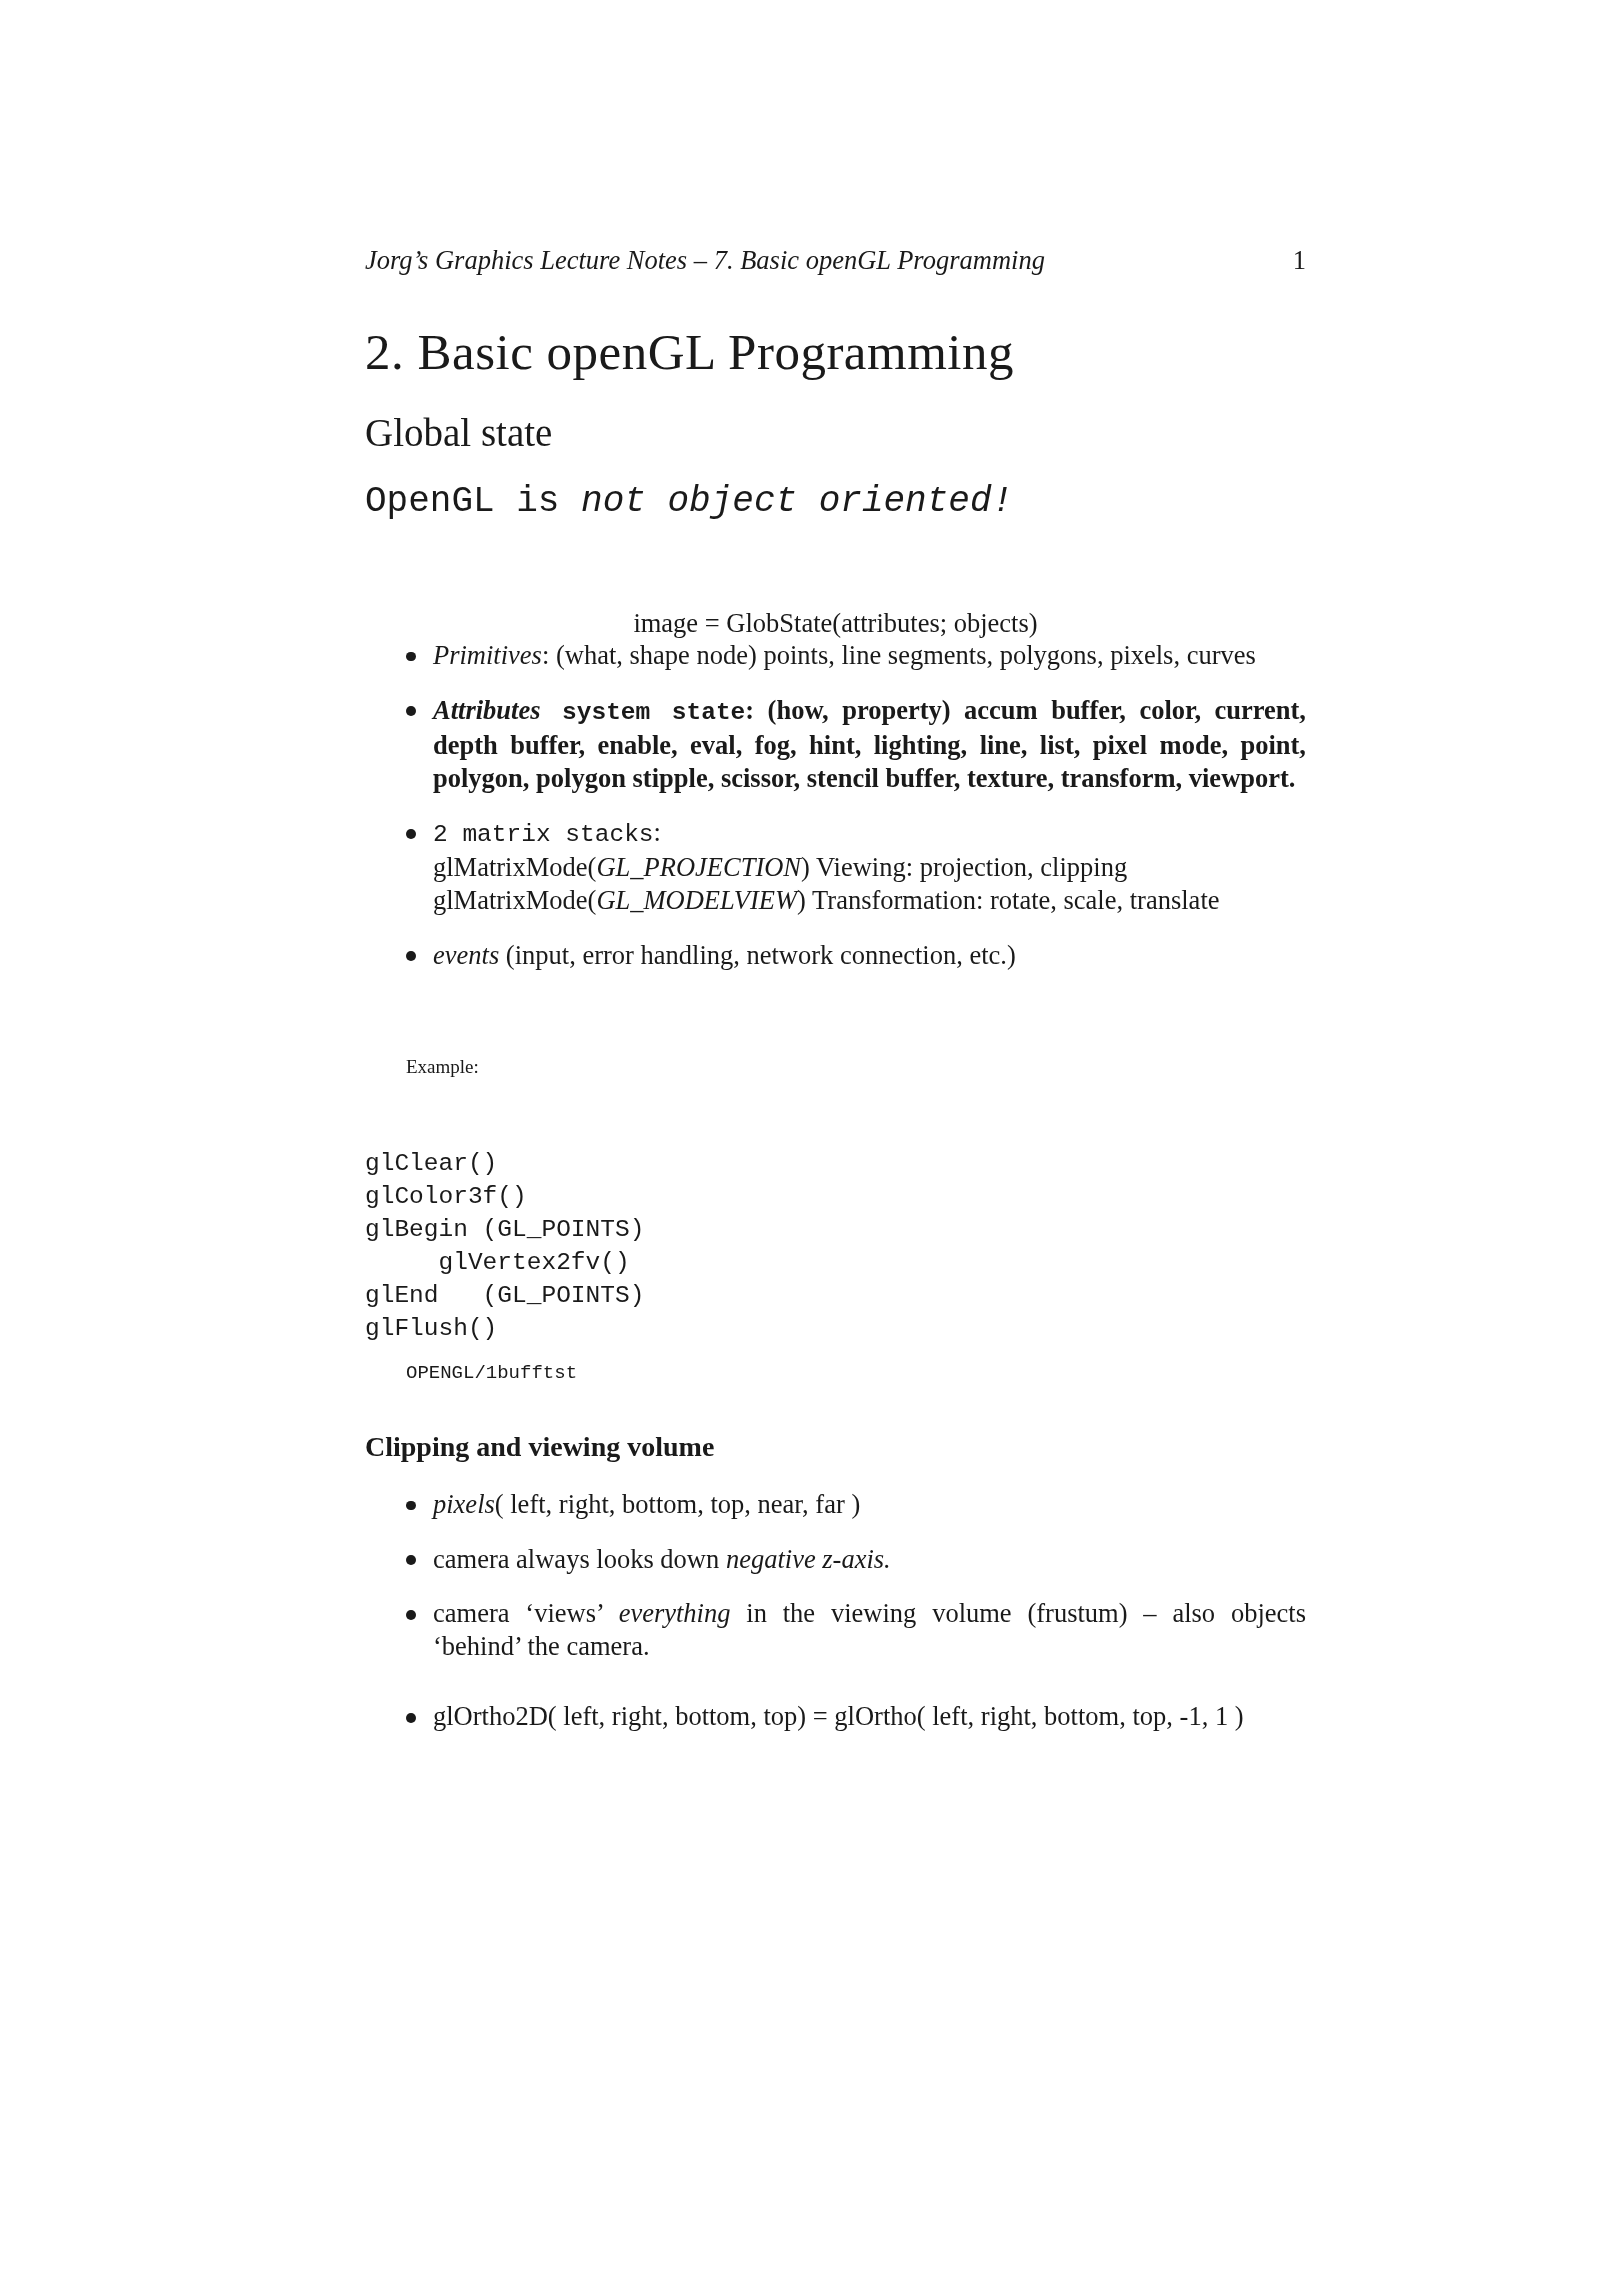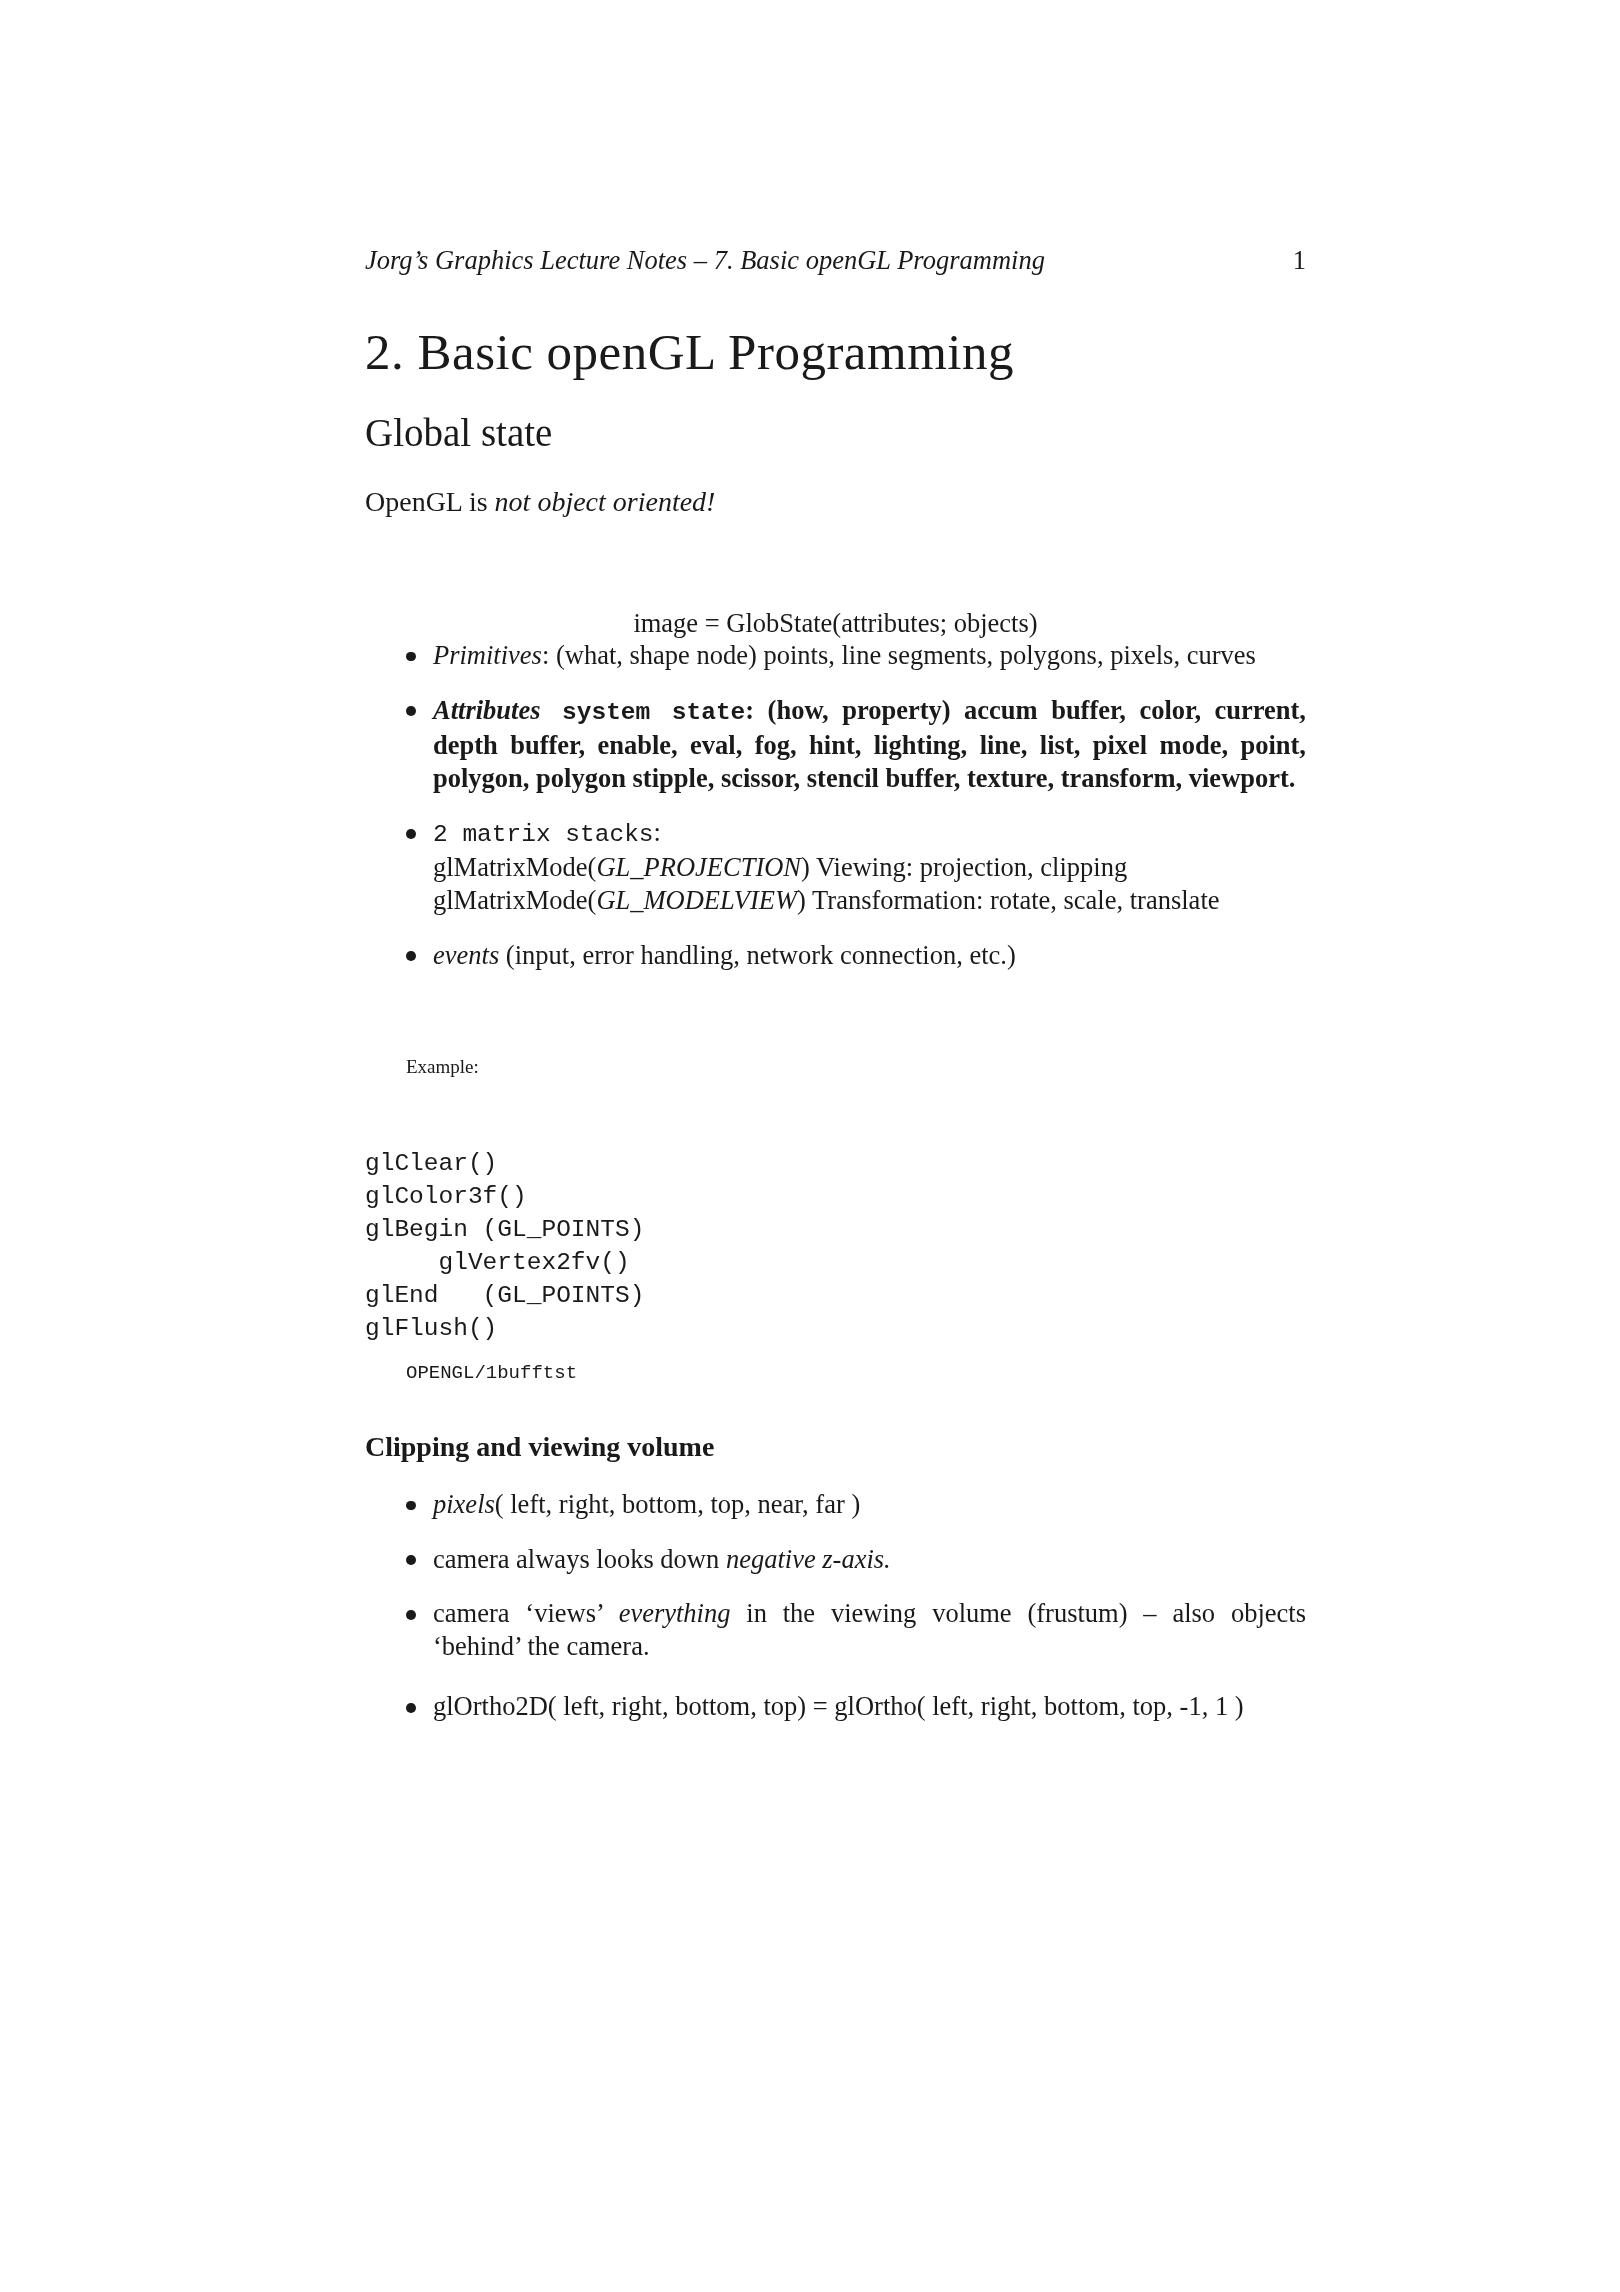--- a/index.html
+++ b/index.html
@@ -21,21 +21,21 @@
     position: absolute; top: 323px; left: 0;
     font-family: "Liberation Serif", serif; font-size: 51px; font-weight: normal;
     letter-spacing: 0.5px; margin: 0;
   }
   .section-title {
     position: absolute; top: 410px; left: 0;
     font-family: "Liberation Serif", serif; font-size: 39px; font-weight: normal; margin: 0;
   }
   .para {
     position: absolute; left: 0; width: 941px;
-    font-family: Liberation Serif, serif; font-size: 28px; line-height: 32px;
+    font-family: Liberation Mono, monospace; font-size: 36px; line-height: 32px;
   }
   .para p { margin: 0; }
   .equation {
     position: absolute; top: 608px; left: 0; width: 941px; text-align: center;
     font-family: "Liberation Serif", serif; font-size: 26.5px;
   }
   .bullets { position: absolute; left: 39px; width: 902px; margin: 0; padding: 0; list-style: none; }
   .bullet {
     position: relative; padding-left: 29px;
     font-family: "Liberation Serif", serif; font-size: 26.5px; line-height: 33px;
@@ -100,18 +100,18 @@
 
   <div class="code-block"><div>glClear()</div><div>glColor3f()</div><div>glBegin (GL_POINTS)</div><div>     glVertex2fv()</div><div>glEnd   (GL_POINTS)</div><div>glFlush()</div></div>
 
   <div class="file-ref">OPENGL/1bufftst</div>
 
   <h3 class="subsection-title">Clipping and viewing volume</h3>
 
   <ul class="bullets" style="top:1488px;">
     <li class="bullet" style="margin-bottom:21.6px;"><i>pixels</i><span>( left, right, bottom, top, near, far )</span></li>
     <li class="bullet" style="margin-bottom:21.6px;"><span>camera always looks down </span><i>negative z-axis.</i><span></span></li>
-    <li class="bullet" style="margin-bottom:27px;"><span>camera ‘views’ </span><i>everything</i><span> in the viewing volume (frustum) – also objects ‘behind’ the camera.</span></li>
+    <li class="bullet" style="margin-bottom:37px;"><span>camera ‘views’ </span><i>everything</i><span> in the viewing volume (frustum) – also objects ‘behind’ the camera.</span></li>
     <li class="bullet"><span>glOrtho2D( left, right, bottom, top) = glOrtho( left, right, bottom, top, -1, 1 )</span></li>
   </ul>
 
 </div>
 
 
 </body></html>

